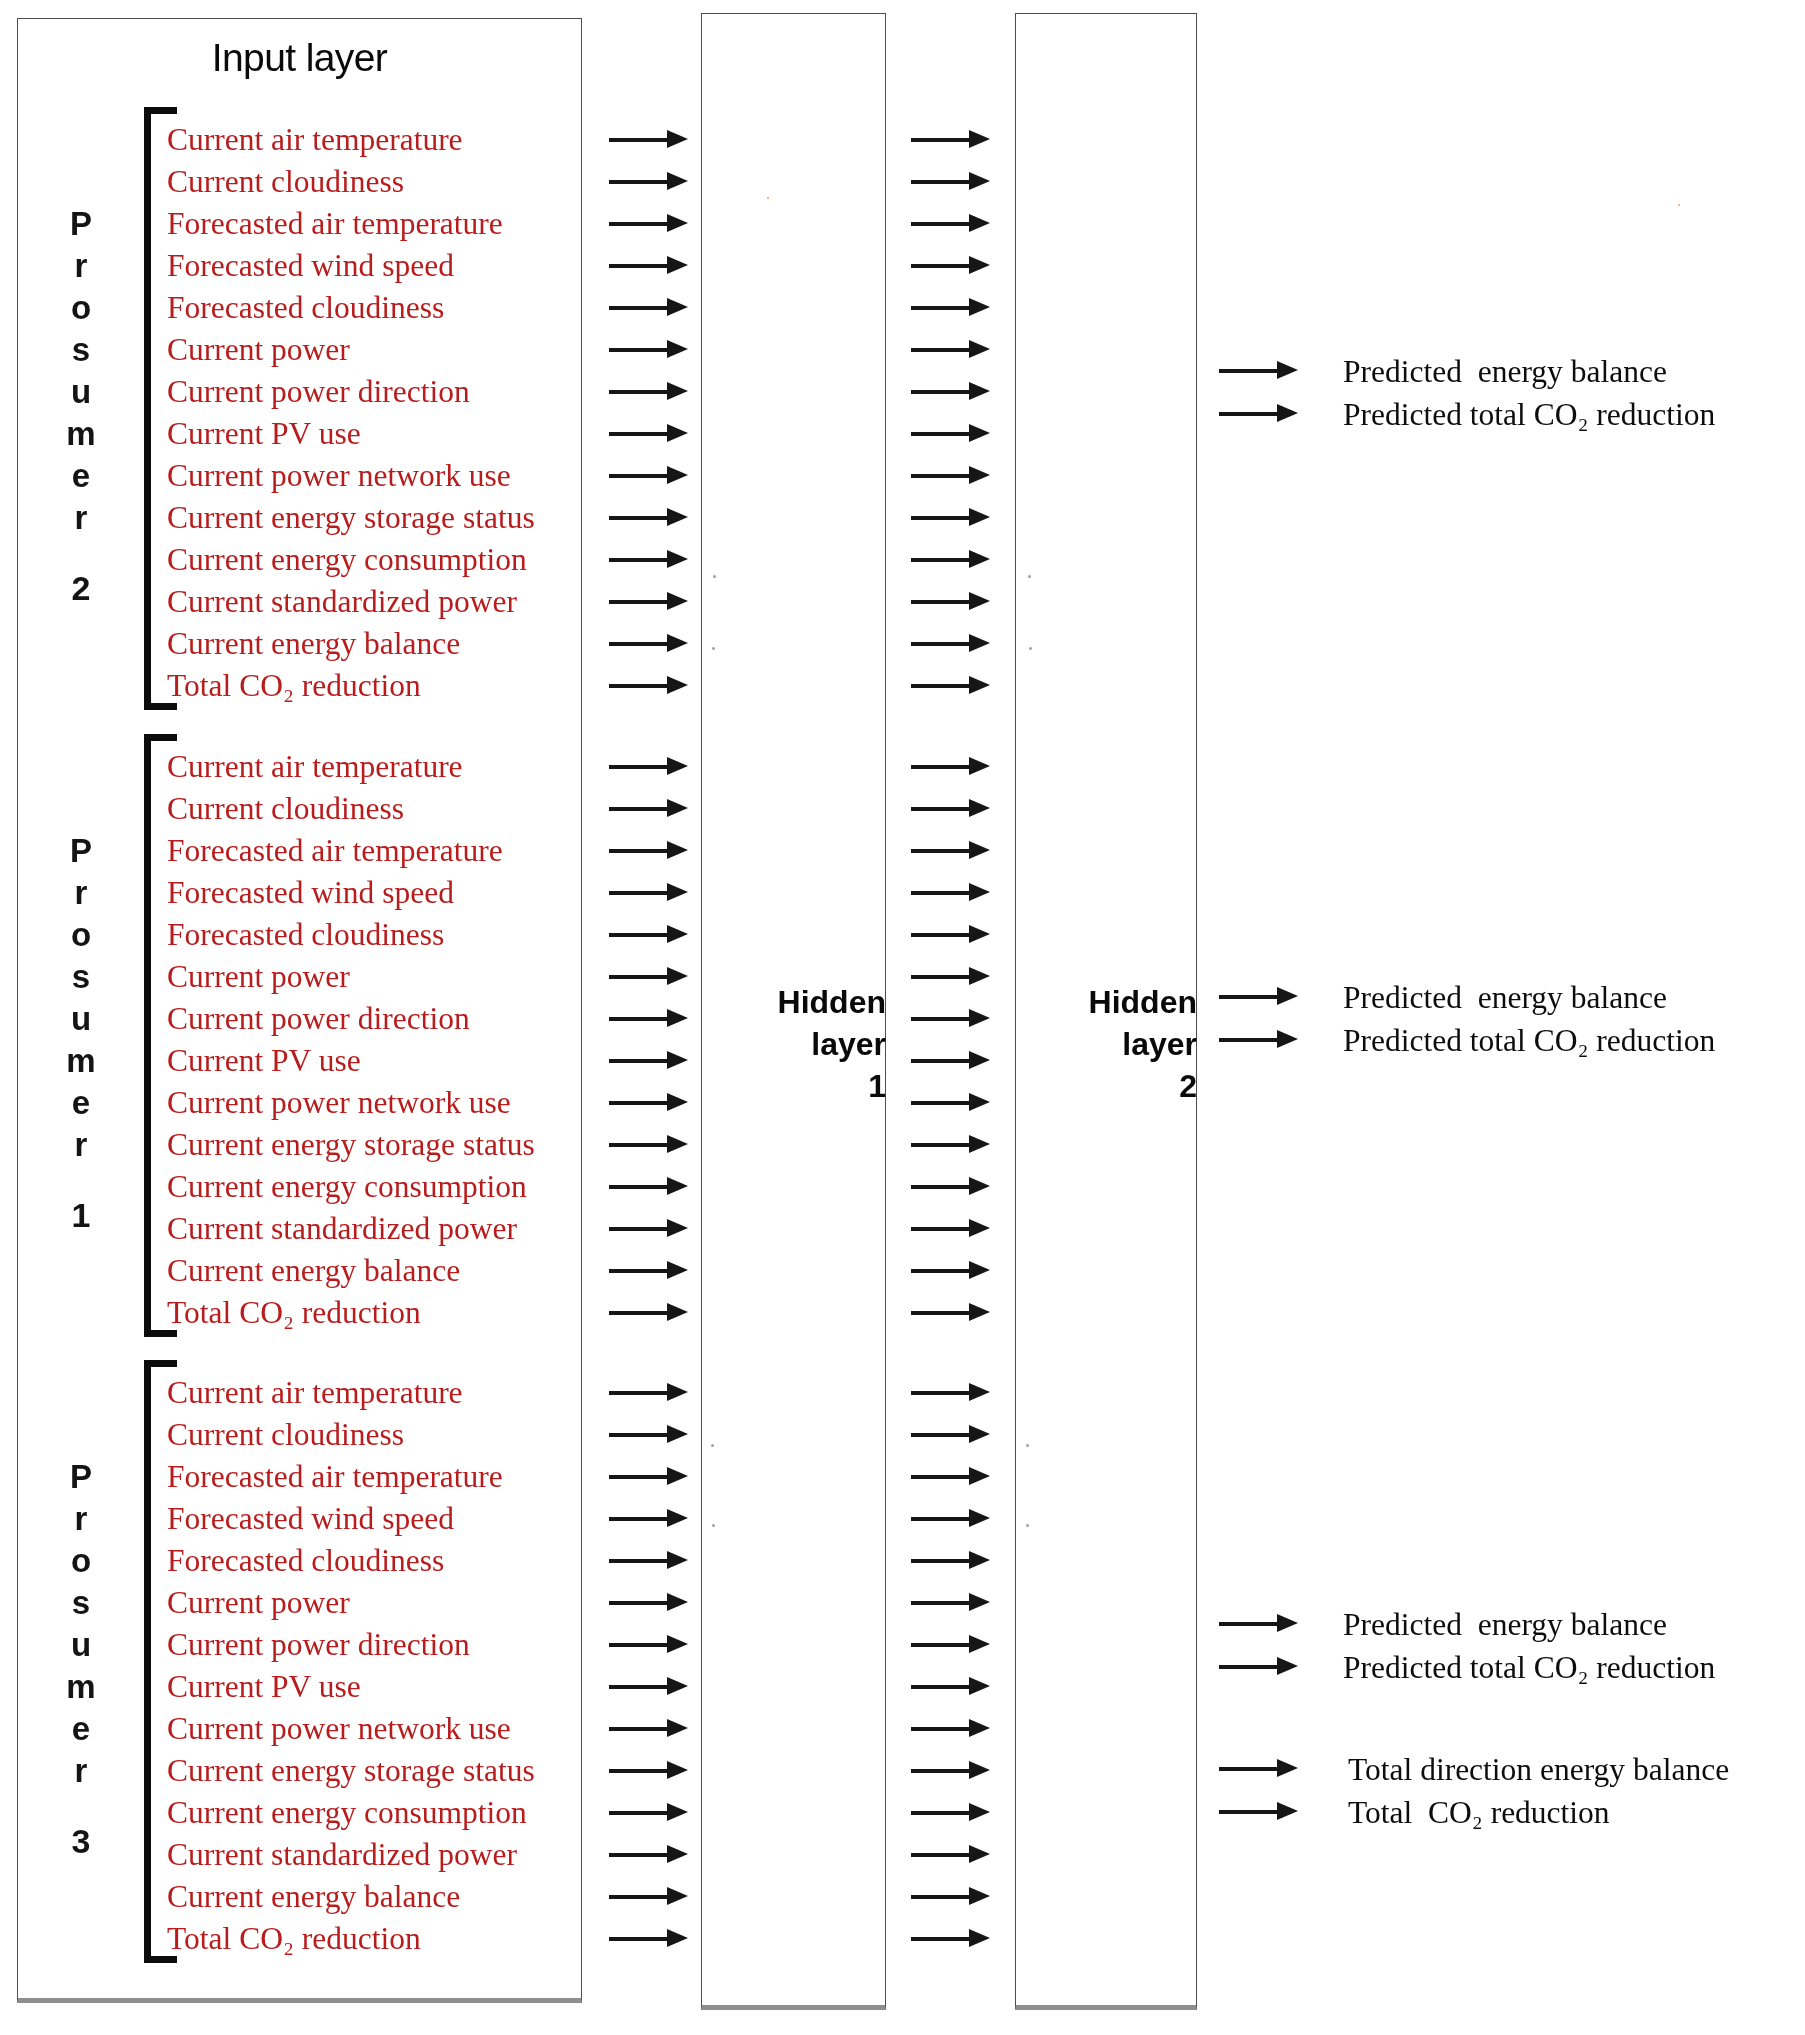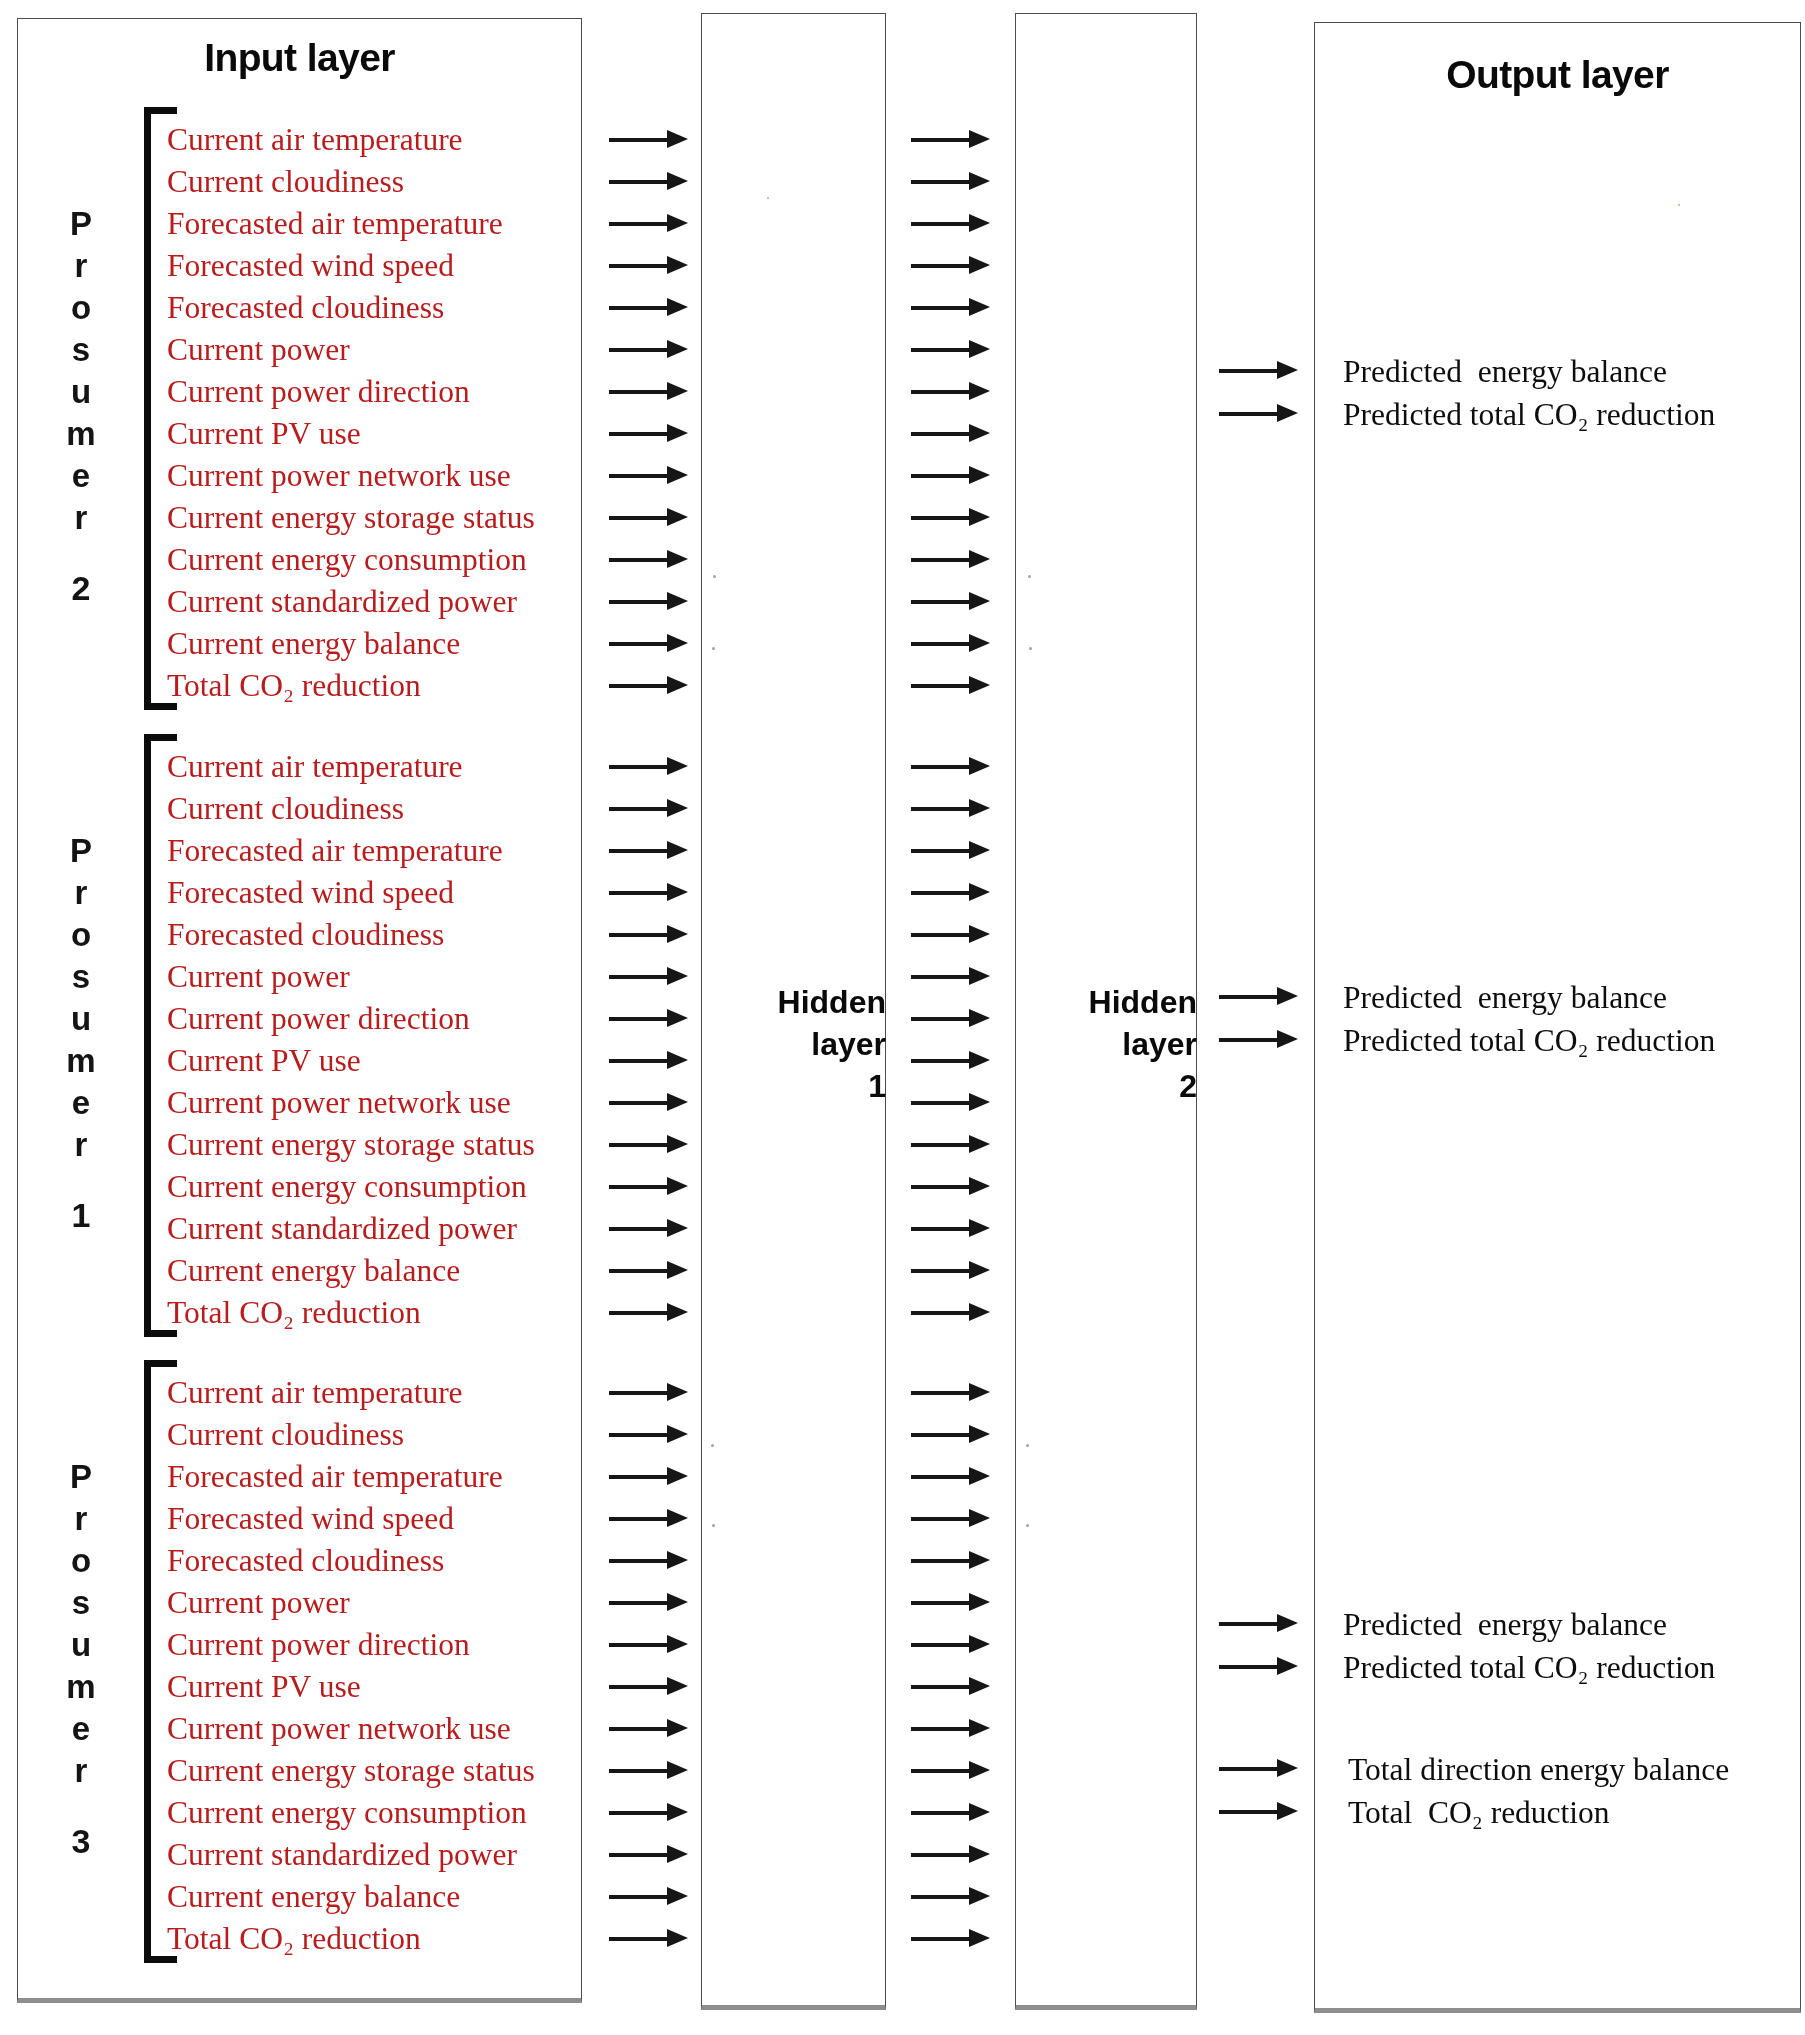--- a/index.html
+++ b/index.html
@@ -7,21 +7,21 @@
 
   
   .box{position:absolute;box-sizing:border-box;background:#fff;border:1.7px solid #4d4d4d;border-bottom:5.2px solid #8e8e8e;}
   .input-box{left:17px;top:18.3px;width:565px;height:1985px;}
   .hidden1-box{left:701px;top:12.6px;width:185px;height:1997px;}
   .hidden2-box{left:1015px;top:12.6px;width:182px;height:1997px;}
   .output-box{left:1314px;top:22px;width:487px;height:1991px;}
 
   
   .layer-title{position:absolute;left:0;right:0;text-align:center;
-    font-family:"Liberation Sans",sans-serif;font-weight:700;font-size:39px;color:#0a0a0a;letter-spacing:-0.6px;}
+    font-family:"Liberation Sans",sans-serif;font-weight:400;font-size:39px;color:#0a0a0a;letter-spacing:-0.6px;}
   .input-box .layer-title{top:17px;}
   .output-box .layer-title{top:30px;}
 
   
   .hidden-label{position:absolute;top:981px;text-align:right;
     font-family:"Liberation Sans",sans-serif;font-weight:700;font-size:32px;line-height:42px;color:#0a0a0a;}
   .hl1{left:701px;width:185px;}
   .hl2{left:1015px;width:182px;}
   .hl-line{height:42px;}
 
@@ -73,23 +73,20 @@
 </head>
 <body>
 
 <div class="canvas">
 
   <div class="box input-box">
     <div class="layer-title">Input layer</div>
   </div>
   <div class="box hidden1-box"></div>
   <div class="box hidden2-box"></div>
-  <div class="box output-box">
-    <div class="layer-title">Output layer</div>
-  </div>
 
   <div class="hidden-label hl1">
 
   <div class="hl-line">Hidden</div>
       <div class="hl-line">layer</div>
       <div class="hl-line">1</div>
     </div>
   <div class="hidden-label hl2">
 
   <div class="hl-line">Hidden</div>

